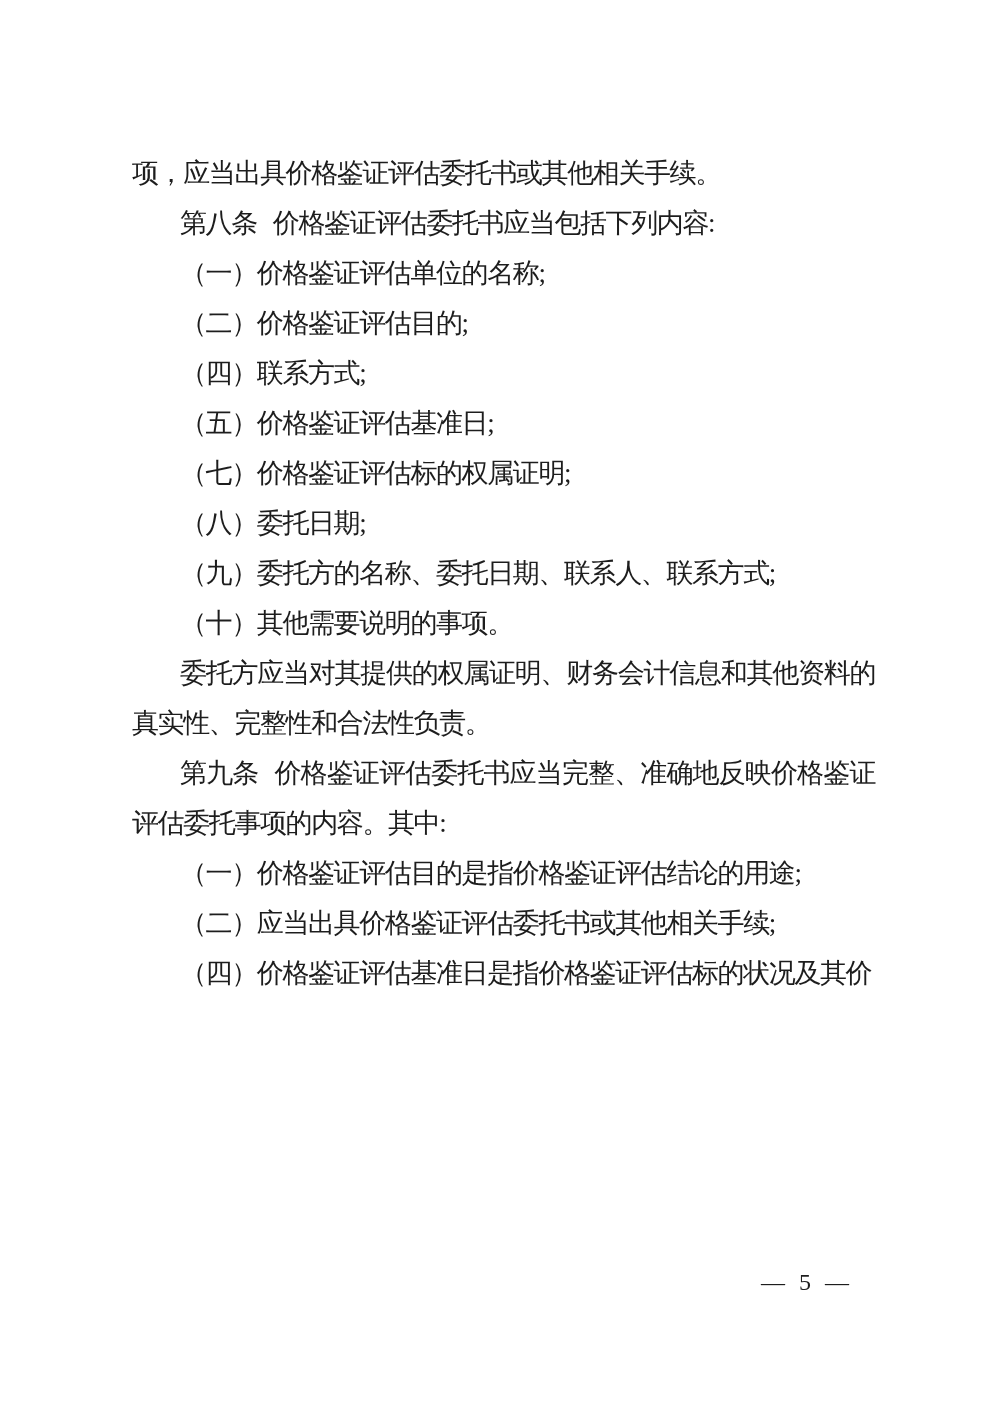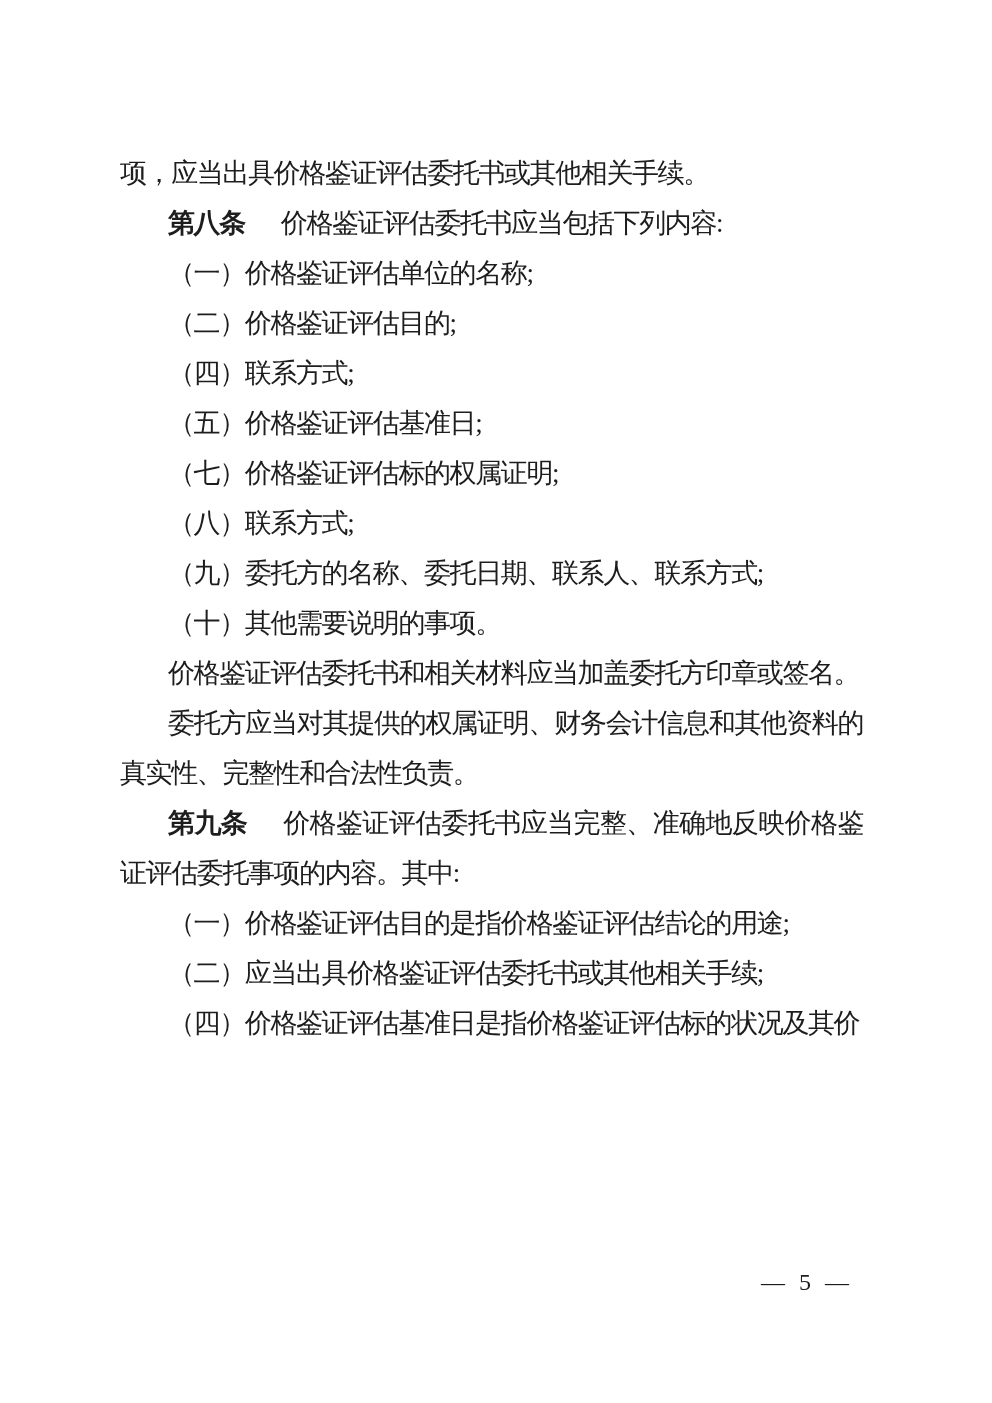--- a/index.html
+++ b/index.html
@@ -11,39 +11,39 @@
     position: relative;
     width: 992px;
     height: 1403px;
     background: #ffffff;
     overflow: hidden;
     font-family: "Liberation Serif", "DejaVu Serif", serif;
     color: #1d1d1d;
   }
   .doc-body {
     position: absolute;
-    left: 120px;
+    left: 132px;
     top: 148px;
     width: 743px;
   }
   .para {
     margin: 0;
     font-size: 27px;
     line-height: 50px;
     letter-spacing: -1.4px;
     text-align: justify;
     text-justify: inter-ideograph;
     word-break: break-all;
   }
   .para.indent {
     text-indent: 48px;
   }
   .term {
-    font-weight: bold;
-    margin-right: 36px;
+    font-weight: normal;
+    margin-right: 16px;
   }
   .page-number {
     position: absolute;
     top: 1261px;
     left: 752px;
     width: 110px;
     font-size: 24px;
     line-height: 42px;
     letter-spacing: 4px;
     text-align: center;
@@ -56,24 +56,23 @@
 
 <div class="page">
   <main class="doc-body" id="paragraphs">
       <p class="para">项，应当出具价格鉴证评估委托书或其他相关手续。</p>
       <p class="para indent"><span class="term">第八条</span>价格鉴证评估委托书应当包括下列内容:</p>
       <p class="para indent">（一）价格鉴证评估单位的名称;</p>
       <p class="para indent">（二）价格鉴证评估目的;</p>
       <p class="para indent">（四）联系方式;</p>
       <p class="para indent">（五）价格鉴证评估基准日;</p>
       <p class="para indent">（七）价格鉴证评估标的权属证明;</p>
-      <p class="para indent">（八）联系方式;</p>
+      <p class="para indent">（八）委托日期;</p>
       <p class="para indent">（九）委托方的名称、委托日期、联系人、联系方式;</p>
       <p class="para indent">（十）其他需要说明的事项。</p>
-      <p class="para indent">价格鉴证评估委托书和相关材料应当加盖委托方印章或签名。</p>
       <p class="para indent">委托方应当对其提供的权属证明、财务会计信息和其他资料的真实性、完整性和合法性负责。</p>
       <p class="para indent"><span class="term">第九条</span>价格鉴证评估委托书应当完整、准确地反映价格鉴证评估委托事项的内容。其中:</p>
       <p class="para indent">（一）价格鉴证评估目的是指价格鉴证评估结论的用途;</p>
       <p class="para indent">（二）应当出具价格鉴证评估委托书或其他相关手续;</p>
       <p class="para indent">（四）价格鉴证评估基准日是指价格鉴证评估标的状况及其价</p>
     </main>
   <div class="page-number">— 5 —</div>
 </div>
 
 </body></html>

